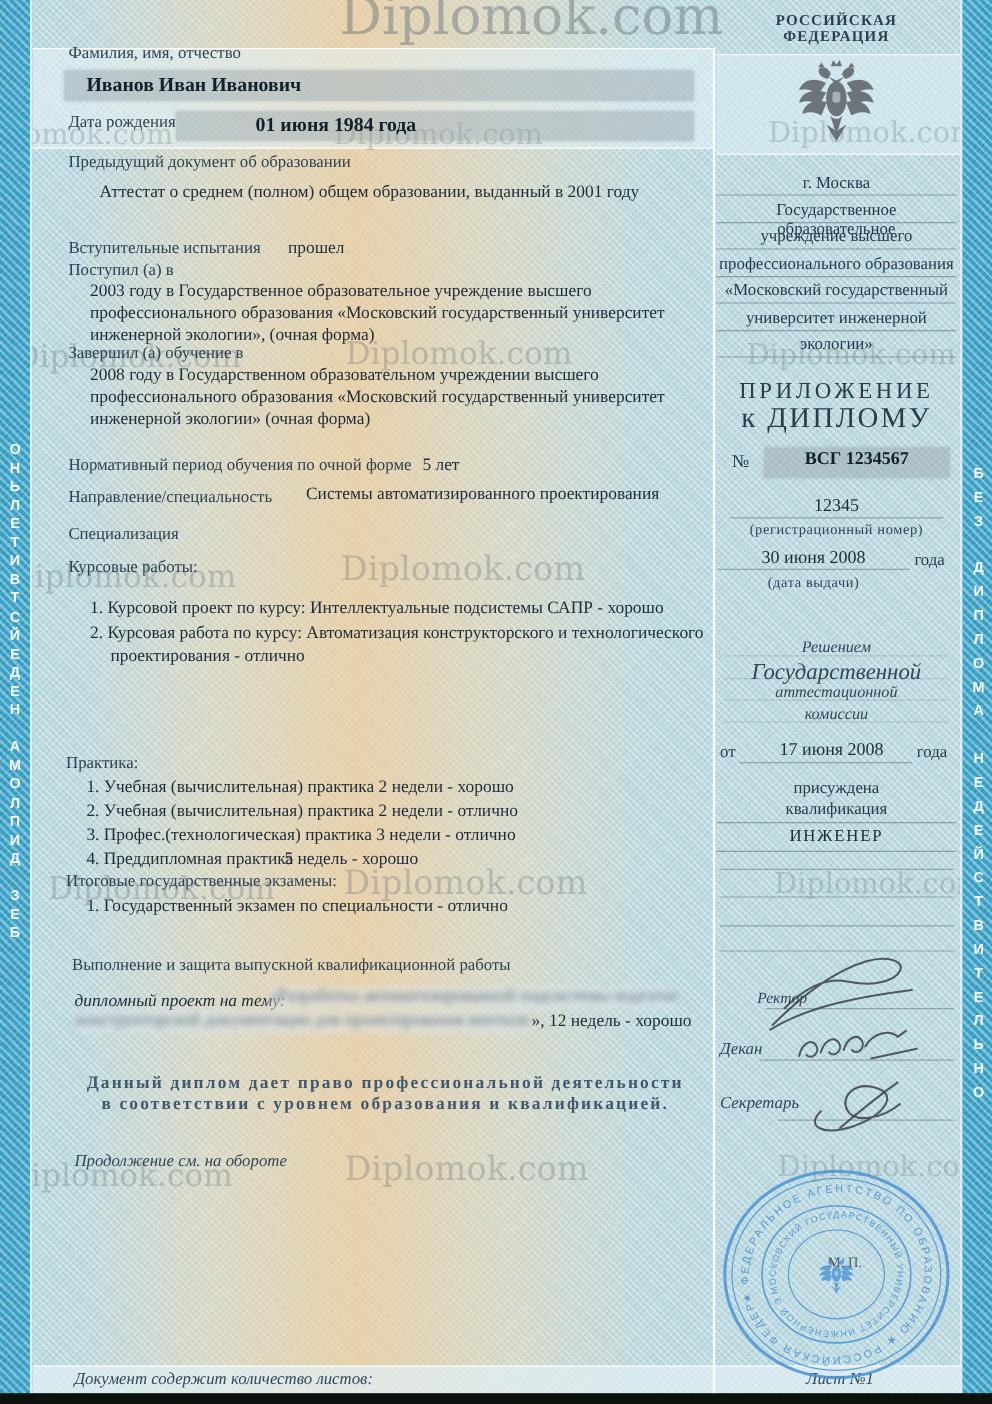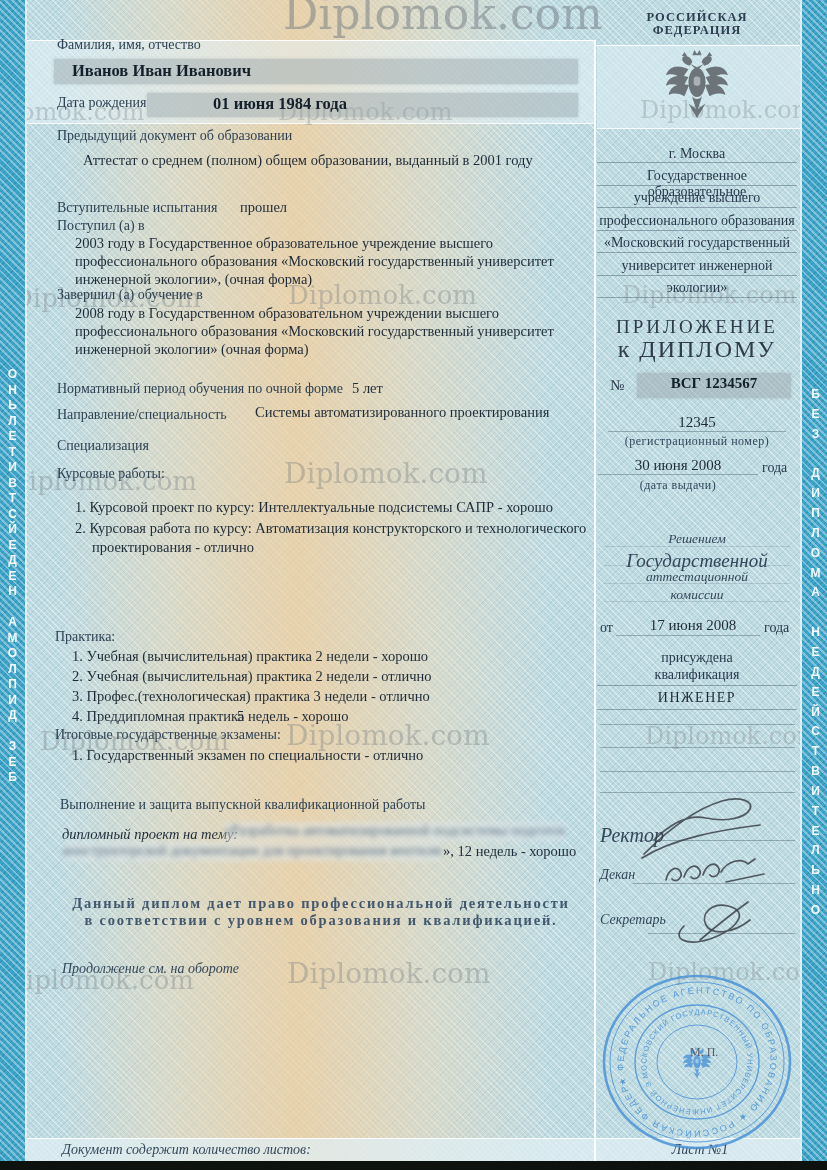--- a/index.html
+++ b/index.html
@@ -279,21 +279,21 @@
 
   <div class="rc" style="top:650px;font-size:14px;color:#27394b;">присуждена</div>
   <div class="rc rline" style="top:667px;height:18px;font-size:14px;color:#27394b;">квалификация</div>
   <div class="rc rline" style="top:690px;height:19px;font-size:14px;letter-spacing:1.5px;color:#1e2b38;">ИНЖЕНЕР</div>
 
   <div class="thin-line" style="left:600px;top:724px;width:195px;"></div>
   <div class="thin-line" style="left:600px;top:747px;width:195px;"></div>
   <div class="thin-line" style="left:600px;top:771px;width:195px;"></div>
   <div class="thin-line" style="left:600px;top:792px;width:195px;"></div>
 
-  <div class="t ital" style="left:600px;top:824px;font-size:20px;">Ректор</div>
+  <div class="t ital" style="left:600px;top:824px;font-size:13px;padding-left:31px;">Ректор</div>
   <div class="thin-line" style="left:638px;top:824px;width:157px;height:16px;"></div>
   <svg class="sig" style="left:640px;top:792px;" width="125" height="70" viewBox="0 0 125 70">
     <path d="M4 62 C24 42 52 18 82 9 C100 4 114 9 110 17 C105 27 84 30 66 26 C48 22 30 32 14 48"></path>
     <path d="M2 66 C34 46 80 38 120 33"></path>
   </svg>
 
   <div class="t ital" style="left:600px;top:867px;font-size:14px;">Декан</div>
   <div class="thin-line" style="left:633px;top:867px;width:162px;height:16px;"></div>
   <svg class="sig" style="left:658px;top:852px;" width="112" height="40" viewBox="0 0 112 40">
     <path d="M8 28 C10 18 18 13 22 19 C26 25 18 32 14 27 M26 25 C29 15 37 11 41 17 C45 23 37 30 33 25 M45 23 C48 13 56 9 60 15 C64 21 56 28 52 23 M63 20 C70 8 84 6 90 12 L97 7 M68 30 L106 22"></path>

